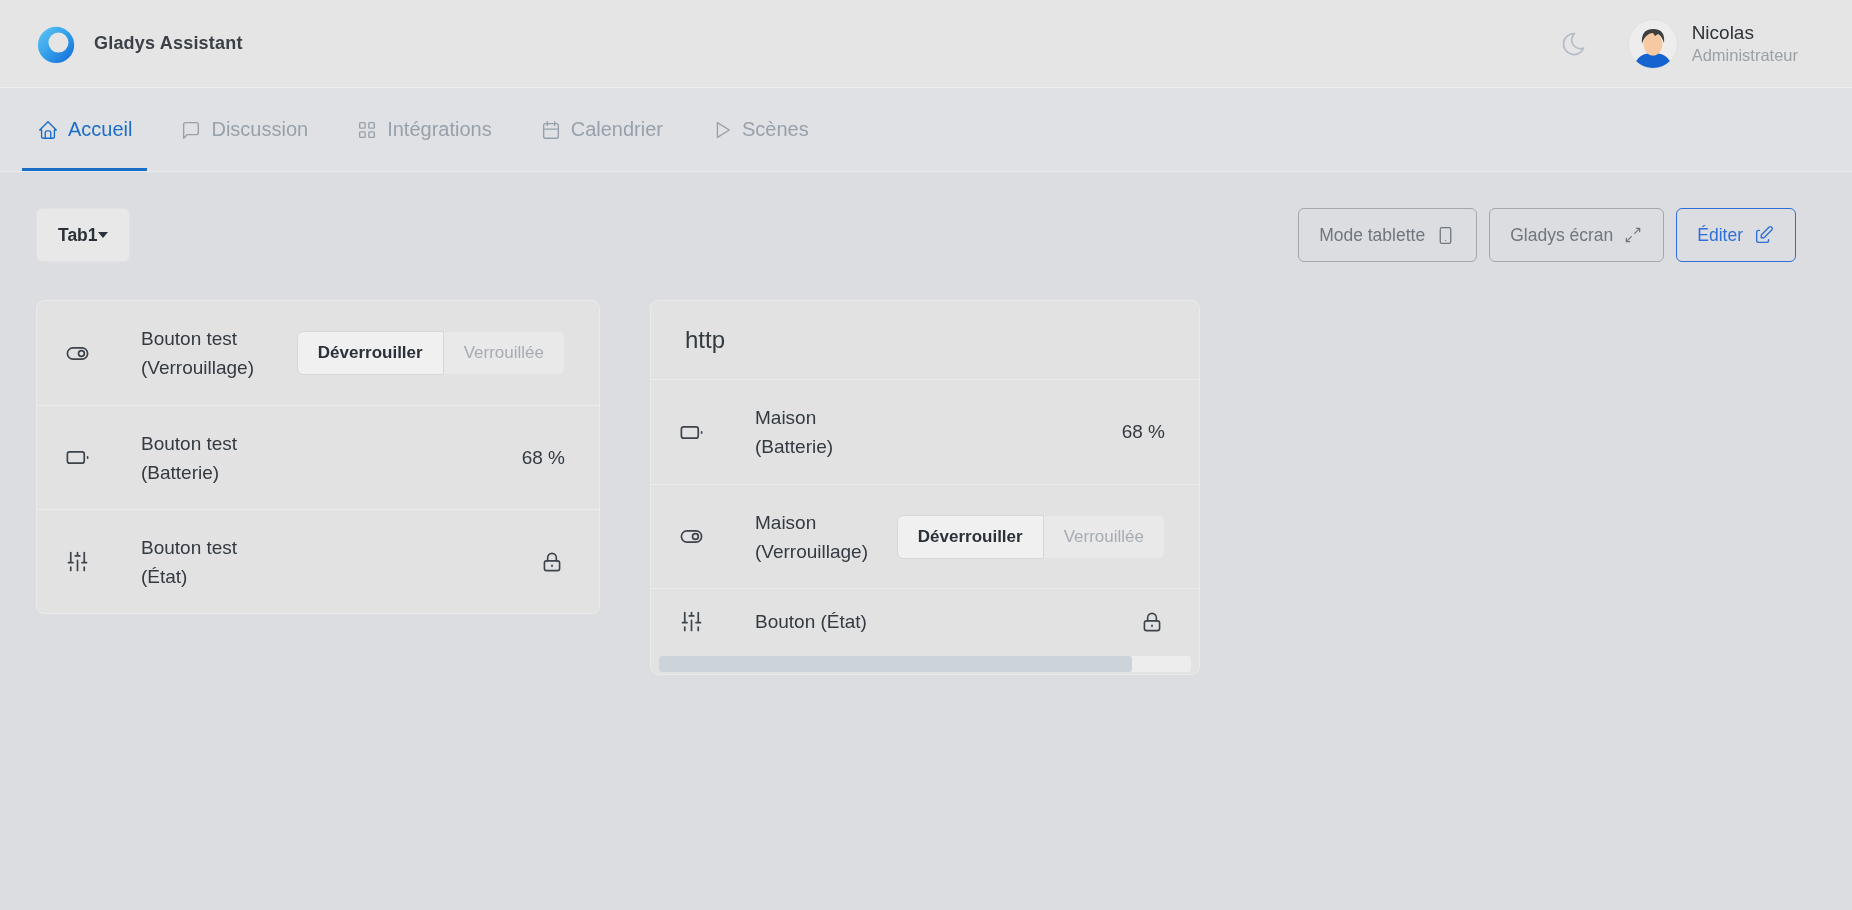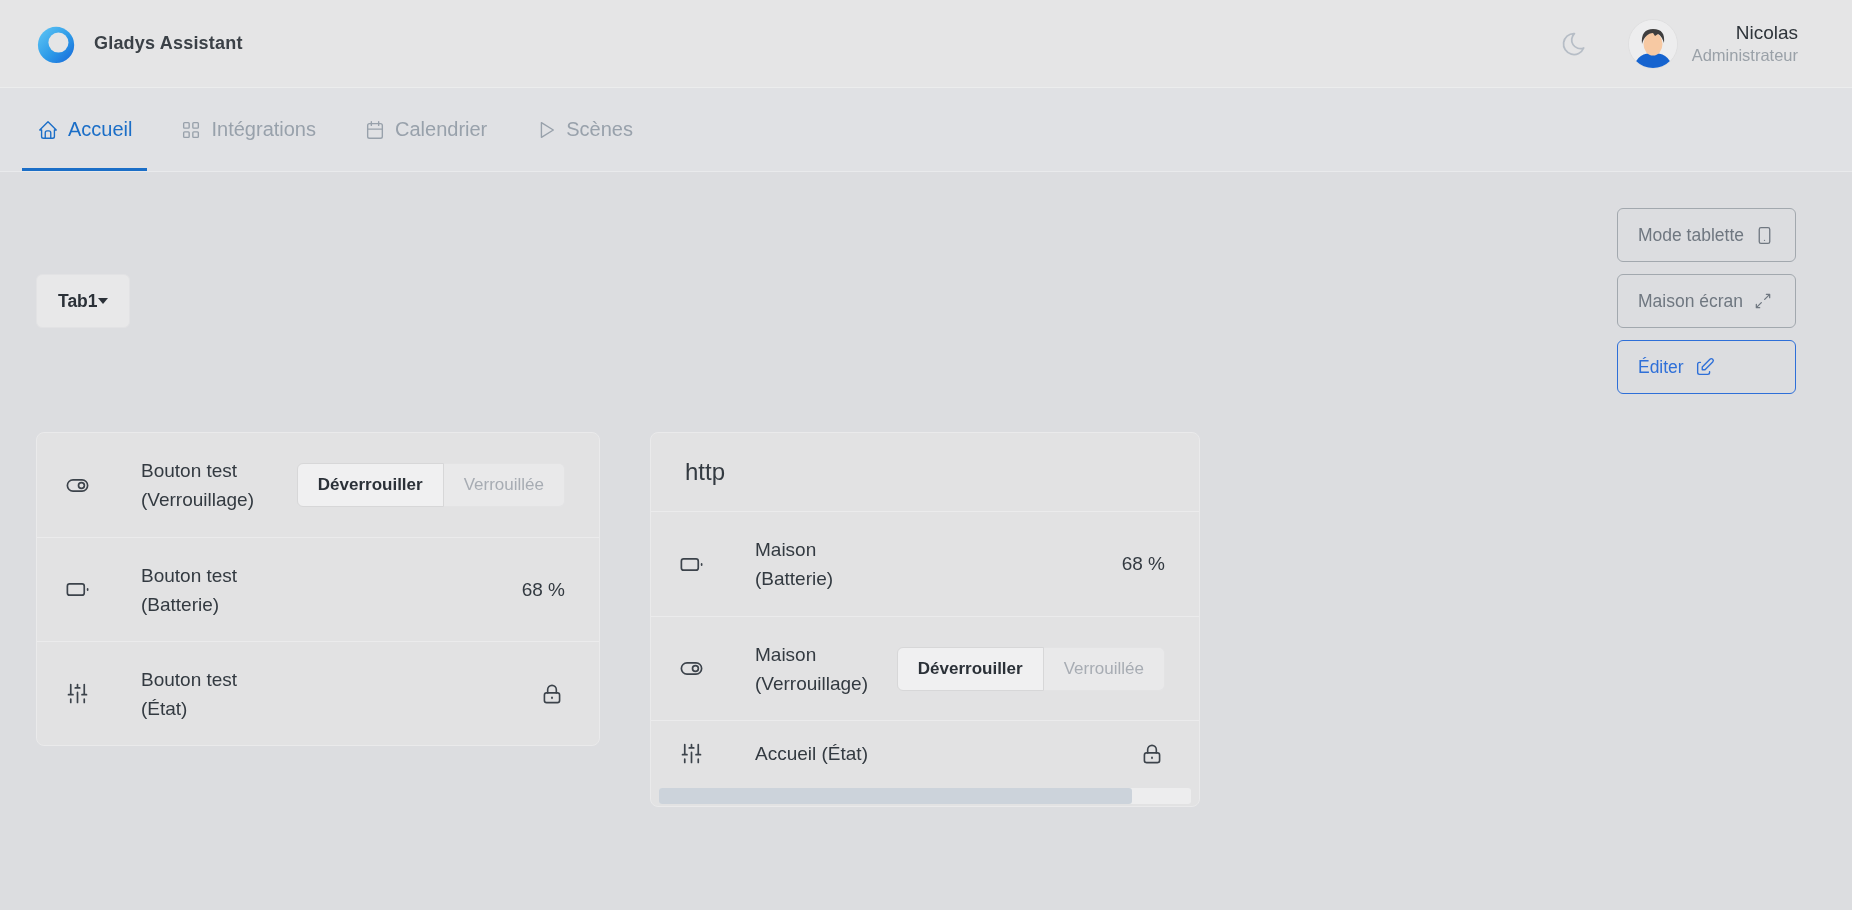--- a/index.html
+++ b/index.html
@@ -14,21 +14,21 @@
     height:88px; background:#e5e5e6;
     display:flex; align-items:center;
     padding:0 54px 0 36px;
     border-bottom:1px solid #eceded;
   }
   .logo { width:42px; height:42px; margin-right:16px; }
   .app-title { font-size:18px; font-weight:700; color:#3b4147; letter-spacing:.2px; }
   .header-spacer { flex:1; }
   .moon-btn { background:none; border:none; cursor:pointer; color:#b6bdc6; margin-right:40px; display:flex; align-items:center; }
   .avatar { width:50px; height:50px; border-radius:50%; overflow:hidden; background:#ededee; border:1px solid #dfdfe0; flex:0 0 auto; }
-  .user-block { margin-left:14px; line-height:1.25;text-align:right; }
+  .user-block { margin-left:14px; line-height:1.25; }
   .user-name { font-size:19px; color:#2e343a; }
   .user-role { font-size:16.5px; color:#9aa1a8; }
 
   
   .nav-bar {
     height:84px; background:#e0e1e4;
     display:flex; align-items:stretch;
     padding:0 22px;
     border-bottom:1px solid #e9eaec;
   }
@@ -47,21 +47,21 @@
     margin:36px 56px 0 36px;
     display:flex; align-items:center;
   }
   .tab-select {
     height:54px; padding:0 21px;
     background:#e8e8e9; border:1px solid #e2e2e4; border-radius:6px;
     font-size:17.5px; font-weight:700; color:#2b3138;
     display:flex; align-items:center; cursor:pointer;
   }
   .caret-down { width:0; height:0; border-left:5.5px solid transparent; border-right:5.5px solid transparent; border-top:6px solid #2b3138; }
-  .toolbar-right { margin-left:auto; display:flex; gap:12px;flex-direction:column; }
+  .toolbar-right { margin-left:auto; display:flex; gap:12px; }
   .tb-btn {
     height:54px; padding:0 20px;
     background:transparent; border:1px solid #a2a8ae; border-radius:6px;
     font-size:17.5px; color:#6f7780;
     display:flex; align-items:center; gap:10px; cursor:pointer;
   }
   .tb-btn svg { stroke:#6f7780; }
   .tb-btn.primary { border-color:#2e6fd8; color:#2e6fd8; }
   .tb-btn.primary svg { stroke:#2e6fd8; }
 
@@ -141,20 +141,26 @@
 
 <nav class="nav-bar">
   <button class="nav-tab active">
     <svg class="icon" width="22" height="22" viewBox="0 0 24 24">
       <path d="M5 12H3l9-9 9 9h-2M5 12v7a2 2 0 0 0 2 2h10a2 2 0 0 0 2-2v-7M9 21v-6a2 2 0 0 1 2-2h2a2 2 0 0 1 2 2v6"></path>
     </svg>
     <span>Accueil</span>
   </button>
   <button class="nav-tab">
     <svg class="icon" width="22" height="22" viewBox="0 0 24 24">
+      <path d="M4 21V6a2 2 0 0 1 2-2h12a2 2 0 0 1 2 2v9a2 2 0 0 1-2 2H8z"></path>
+    </svg>
+    <span>Discussion</span>
+  </button>
+  <button class="nav-tab">
+    <svg class="icon" width="22" height="22" viewBox="0 0 24 24">
       <rect x="4" y="4" width="6" height="6" rx="1"></rect>
         <rect x="14" y="4" width="6" height="6" rx="1"></rect>
       <rect x="4" y="14" width="6" height="6" rx="1"></rect>
         <rect x="14" y="14" width="6" height="6" rx="1"></rect>
     </svg>
     <span>Intégrations</span>
   </button>
   <button class="nav-tab">
     <svg class="icon" width="22" height="22" viewBox="0 0 24 24">
       <rect x="4" y="5" width="16" height="16" rx="2"></rect>
@@ -177,21 +183,21 @@
   </button>
   <div class="toolbar-right">
     <button class="tb-btn">
       <span>Mode tablette</span>
       <svg class="icon" width="21" height="21" viewBox="0 0 24 24">
         <rect x="6" y="3" width="12" height="18" rx="2"></rect>
           <path d="M12 17.5v.01"></path>
       </svg>
     </button>
     <button class="tb-btn">
-      <span>Maison écran</span>
+      <span>Gladys écran</span>
       <svg class="icon" width="20" height="20" viewBox="0 0 24 24">
         <path d="M16 4h4v4M14 10l6-6M8 20H4v-4M10 14l-6 6"></path>
       </svg>
     </button>
     <button class="tb-btn primary">
       <span>Éditer</span>
       <svg class="icon" width="22" height="22" viewBox="0 0 24 24">
         <path d="M7 7H6a2 2 0 0 0-2 2v9a2 2 0 0 0 2 2h9a2 2 0 0 0 2-2v-1"></path>
         <path d="M20.4 6.6a2.1 2.1 0 0 0-3-3L9 12v3h3z"></path>
       </svg>
@@ -287,21 +293,21 @@
         <button class="seg off">Verrouillée</button>
       </div>
     </div>
     <div class="dev-row short">
       <span class="dev-icon">
         <svg class="icon" width="27" height="27" viewBox="0 0 24 24">
             <path d="M6 4v9M6 17v3M4 13h4M12 4v3M12 11v9M10 7h4M18 4v9M18 17v3M16 13h4"></path>
           </svg>
       </span>
       <div class="dev-label">
-        <div>Accueil (État)</div>
+        <div>Bouton (État)</div>
       </div>
       <div class="row-spacer"></div>
       <span class="lock-wrap">
         <svg class="icon" width="26" height="26" viewBox="0 0 24 24">
             <rect x="5" y="11" width="14" height="9" rx="2"></rect>
             <path d="M8 11V8a4 4 0 0 1 8 0v3"></path>
             <path d="M12 15v1"></path>
           </svg>
       </span>
     </div>

